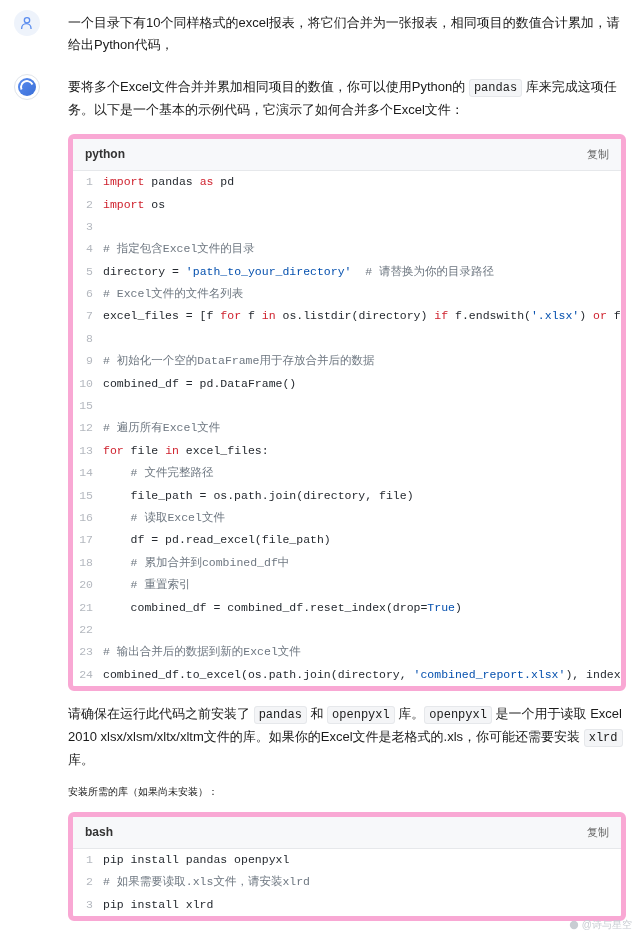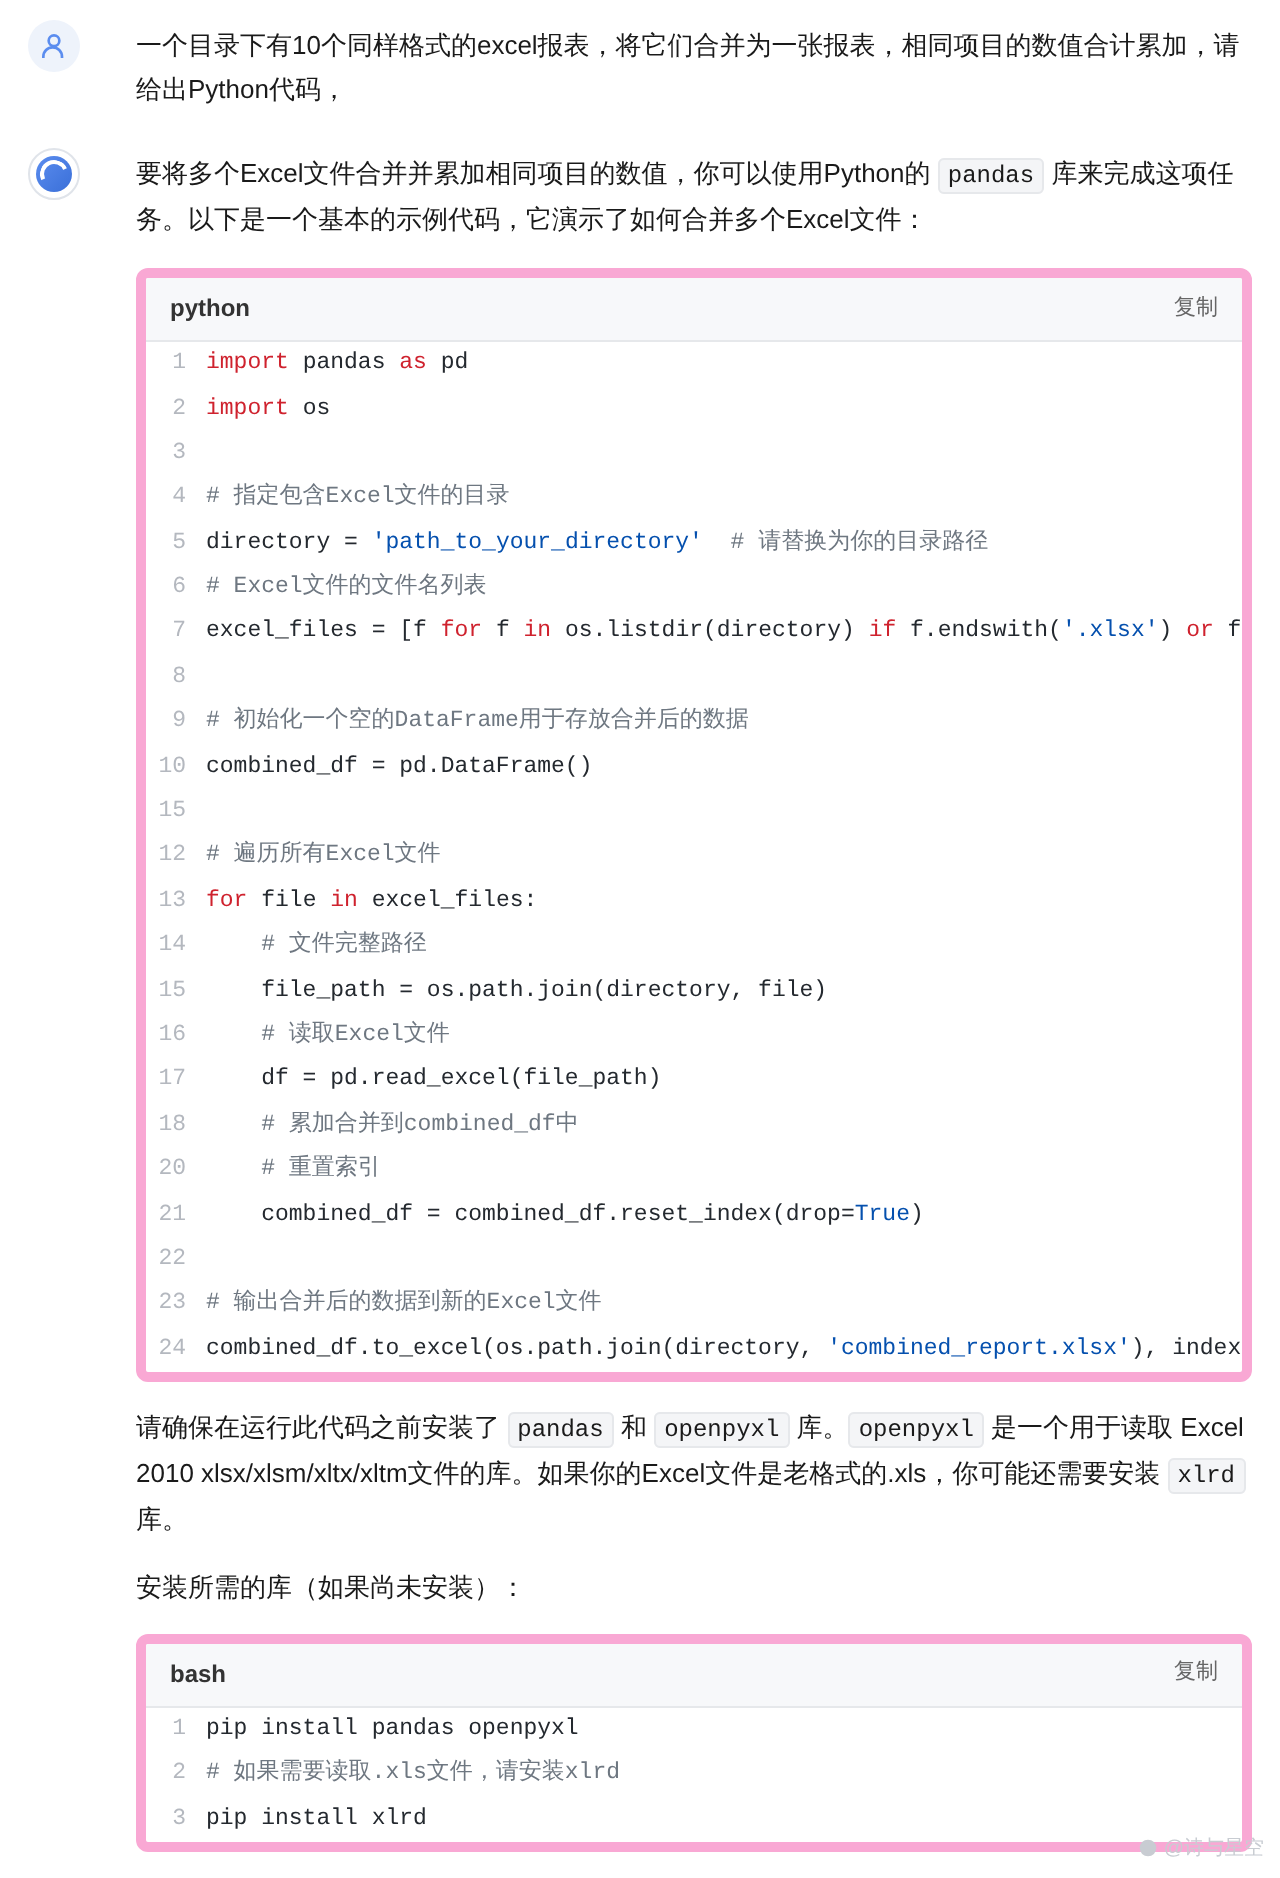--- a/index.html
+++ b/index.html
@@ -22,21 +22,21 @@
 .code-body { font-family: "SFMono-Regular", Consolas, "Courier New", monospace; font-size: 11.5px; overflow-x: auto; white-space: nowrap; }
 .code-line { display: flex; }
 .lineno { width: 30px; text-align: right; padding-right: 10px; color: #b4b8bf; user-select: none; flex-shrink: 0; padding-top:2px; padding-bottom:2px; }
 .linecode { padding-right: 12px; white-space: pre; padding-top:2px; padding-bottom:2px; }
 .kw { color: #cf222e; text-align: center; }
 .str2 { color: #0550ae; }
 .cmt { color: #6e7781; }
 .bool { color: #0550ae; }
 .plain { color: #24292f; }
 .para { margin-bottom: 12px; line-height: 1.75; }
-.section-title { font-size: 13px; margin: 6px 0 10px; }
+.section-title { font-size: 10px; margin: 6px 0 10px; }
 .watermark { position: fixed; right: 8px; bottom: 6px; font-size: 10px; color: #c8ccd2; }
 .watermark svg { vertical-align: middle; }
 </style>
 </head>
 <body>
 
 <div class="container">
 
   <div class="msg">
     <div class="avatar avatar-user">

